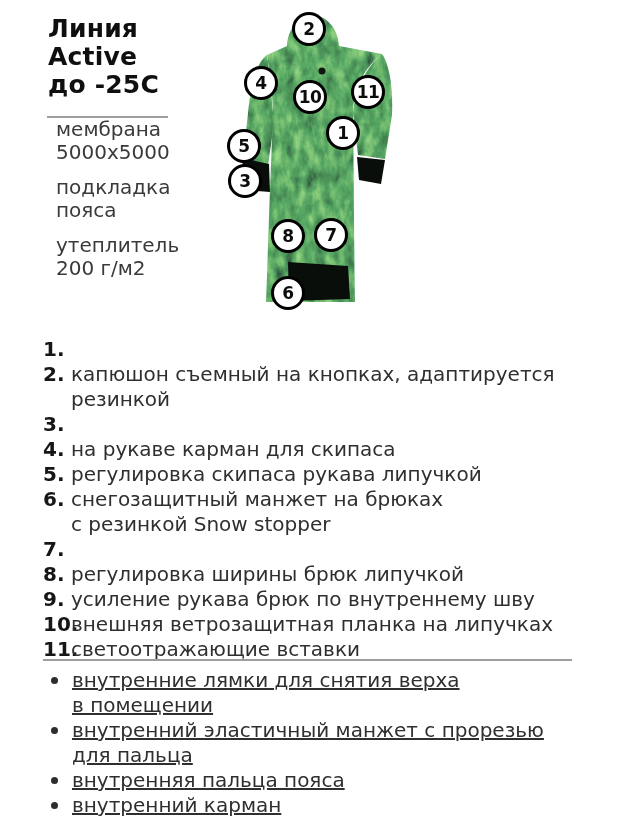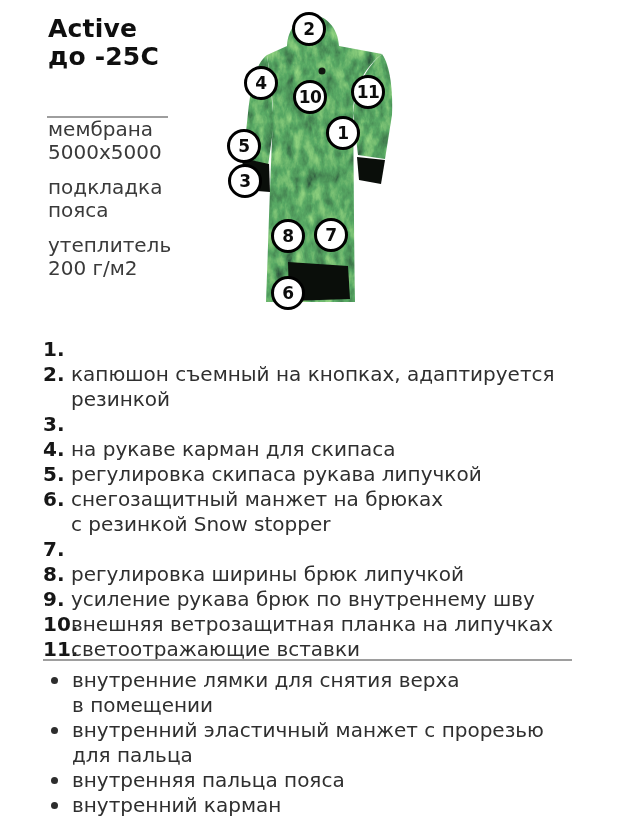--- a/index.html
+++ b/index.html
@@ -14,21 +14,21 @@
   .title{
     left:48px;top:15px;
     font-size:25px;font-weight:bold;line-height:28px;color:#0f0f0f;letter-spacing:.2px;
   }
   .divider{height:2px;background:#9e9e9e;}
   #divider-title{left:47px;top:116px;width:121px;}
   #divider-list{left:43px;top:659px;width:529px;}
 
   
   .specs{left:48px;top:118px;font-size:20px;line-height:23px;color:#3a3a3a;}
-  .spec{margin:0 0 12px 0;white-space:pre-line;}
+  .spec{margin:0 0 12px 8px;white-space:pre-line;}
 
   
   .figure{left:225px;top:5px;width:186px;height:320px;}
   .figure svg{position:absolute;left:0;top:0;}
   .callout{
     position:absolute;width:28px;height:28px;border-radius:50%;
     background:#ffffff;border:3px solid #000000;
     display:flex;align-items:center;justify-content:center;
     font-weight:bold;font-size:17px;color:#0c0c0c;letter-spacing:-0.5px;
   }
@@ -37,26 +37,27 @@
   .nlist{left:43px;top:337px;width:530px;font-size:20px;line-height:25px;color:#2f2f2f;}
   .nitem{display:flex;align-items:flex-start;}
   .nnum{flex:0 0 28px;min-width:28px;font-weight:bold;color:#161616;white-space:nowrap;}
   .ntext{white-space:pre-line;}
 
   
   .blist{left:43px;top:668px;width:530px;font-size:20px;line-height:25px;color:#2f2f2f;}
   .bitem{display:flex;align-items:flex-start;}
   .bmark{flex:0 0 29px;min-width:29px;padding-left:8px;box-sizing:border-box;}
   .dot{display:block;width:7px;height:7px;border-radius:50%;background:#2d2d2d;margin-top:9px;}
-  .btext{white-space:pre-line;}
+  .btext{white-space:pre-line;text-decoration:underline;}
 </style>
 </head>
 <body>
 
 <div class="abs title">
+  <div>Линия</div>
   <div>Active</div>
   <div>до -25C</div>
 </div>
 <div class="abs divider" id="divider-title"></div>
 
 <div class="abs specs">
   <div class="spec">мембрана
 5000x5000</div>
   <div class="spec">подкладка
 пояса</div>

